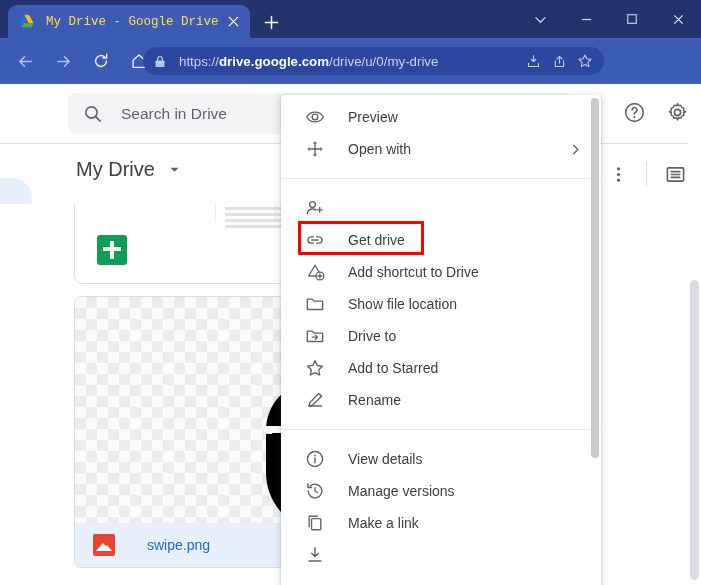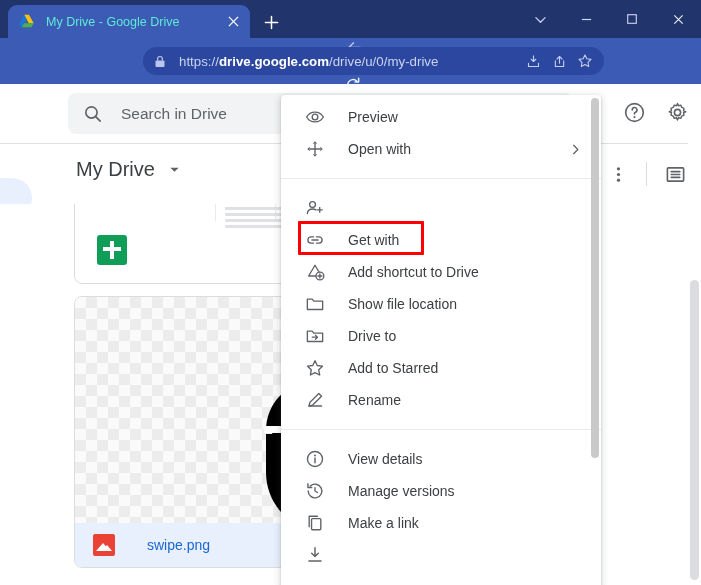--- a/index.html
+++ b/index.html
@@ -32,22 +32,22 @@
   }
   .tab-favicon {
     width: 17px; height: 17px;
     flex: 0 0 17px;
     position: relative;
   }
   .tab-title {
     flex: 1 1 auto;
     margin-left: 11px;
     font-size: 12.5px;
-    color: #5eead4;
-    white-space: nowrap; overflow: hidden;
+    color: #fde047;
+    white-space: nowrap; overflow: hidden; font-family: Liberation Mono, monospace;
   }
   .tab-close {
     flex: 0 0 18px;
     width: 18px; height: 18px;
     display: flex; align-items: center; justify-content: center;
     color: #ffffff; font-size: 14px; line-height: 1;
   }
   .new-tab {
     position: absolute; left: 258px; top: 9px;
     width: 26px; height: 26px;
@@ -64,21 +64,21 @@
     display: flex; align-items: center; justify-content: center;
     color: #cdd6ef;
   }
   .wc.close { color: #e9eefb; }
 
   
   .toolbar {
     position: absolute; left: 0; top: 38px;
     width: 701px; height: 46px;
     background: #3b5bb5;
-    display: flex; align-items: center; flex-direction: column;
+    display: flex; align-items: center;
   }
   .navbtn {
     width: 34px; height: 34px; margin-left: 4px;
     display: flex; align-items: center; justify-content: center;
     color: #b9c6ea;
   }
   .navbtn.first { margin-left: 8px; }
   .navbtn.strong { color: #eef2fc; }
   .omnibox {
     position: absolute; left: 143px; top: 9px;
@@ -615,21 +615,21 @@
         </span>
       </div>
       <div class="ctx-item">
         <span class="ctx-icon">
           <svg width="20" height="20" viewBox="0 0 22 22">
             <path d="M9.4 7.6H6.6a3.4 3.4 0 0 0 0 6.8h2.8" stroke="currentColor" stroke-width="1.5" fill="none" stroke-linecap="round"></path>
             <path d="M12.6 7.6h2.8a3.4 3.4 0 0 1 0 6.8h-2.8" stroke="currentColor" stroke-width="1.5" fill="none" stroke-linecap="round"></path>
             <path d="M7.6 11h6.8" stroke="currentColor" stroke-width="1.5" stroke-linecap="round"></path>
           </svg>
         </span>
-        <span class="ctx-label">Get with</span>
+        <span class="ctx-label">Get drive</span>
       </div>
       <div class="ctx-item">
         <span class="ctx-icon">
           <svg width="20" height="20" viewBox="0 0 22 22">
             <path d="M11 3.6 18 15.4H4z" stroke="currentColor" stroke-width="1.5" fill="none" stroke-linejoin="round"></path>
             <circle cx="16.4" cy="15.4" r="4.3" fill="#fff" stroke="currentColor" stroke-width="1.5"></circle>
             <path d="M16.4 13.2v4.4M14.2 15.4h4.4" stroke="currentColor" stroke-width="1.5" stroke-linecap="round"></path>
           </svg>
         </span>
         <span class="ctx-label">Add shortcut to Drive</span>

